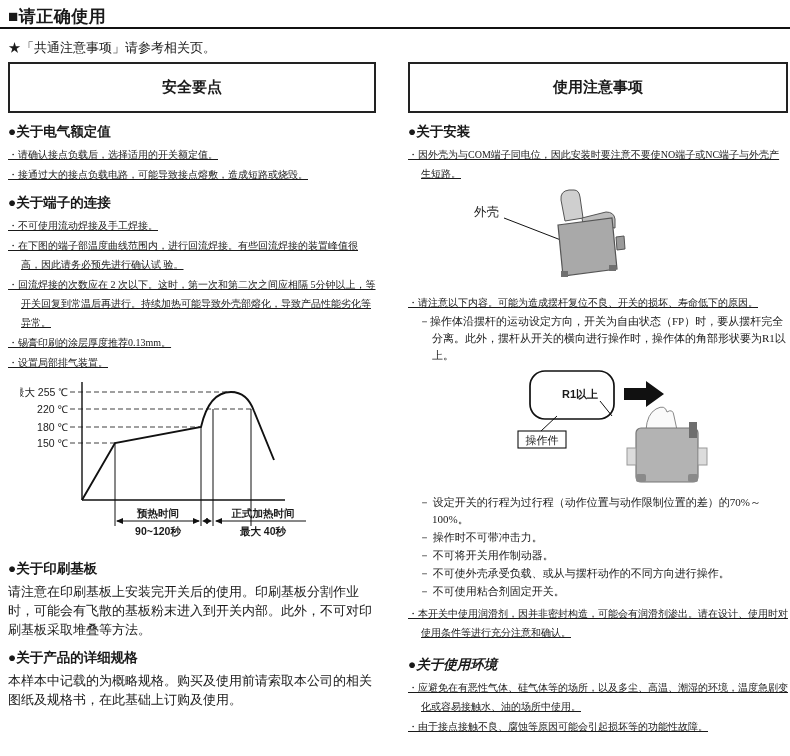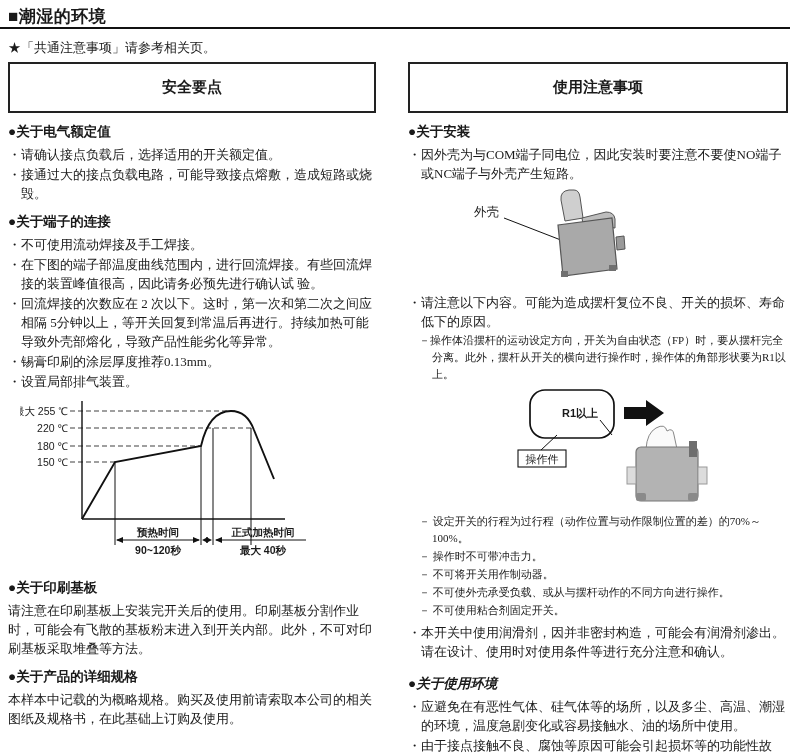--- a/index.html
+++ b/index.html
@@ -9,32 +9,32 @@
         font-weight:bold;font-size:17px;letter-spacing:.5px;}
   .title-rule{position:absolute;left:0;top:27px;width:790px;height:2px;background:#111;}
   .note-line{position:absolute;left:8px;top:39px;font-size:13px;}
   .col{position:absolute;top:62px;}
   .col-left{left:8px;width:368px;}
   .col-right{left:408px;width:380px;}
   .section-box{border:2px solid #222;text-align:center;font-family:"Liberation Sans",sans-serif;
         font-weight:bold;font-size:15px;padding:14px 0;}
   h3.sec{font-family:"Liberation Sans",sans-serif;font-weight:bold;font-size:13.5px;
         margin:10px 0 4px 0;}
-  .b{font-size:13px;line-height:19px;margin:0 0 1px 0;padding-left:13px;text-indent:-13px;}
+  .b{font-size:10px;line-height:19px;margin:0 0 1px 0;padding-left:13px;text-indent:-13px;text-decoration:underline;}
   .p{font-size:13px;line-height:19px;margin:0;}
   .sub{font-size:11px;line-height:17px;margin:0 0 1px 0;padding-left:24px;text-indent:-13px;}
   .figwrap{margin:4px 0 2px 0;}
   svg text{font-family:"Liberation Sans",sans-serif;fill:#1a1a1a;}
 </style>
 </head>
 <body>
 
 <div id="page">
 
-  <div class="doc-title">■潮湿的环境</div>
+  <div class="doc-title">■请正确使用</div>
   <div class="title-rule"></div>
   <div class="note-line">★「共通注意事项」请参考相关页。</div>
 
   <div class="col col-left">
     <div class="section-box">安全要点</div>
 
     <h3 class="sec">●关于电气额定值</h3>
     <p class="b">・请确认接点负载后，选择适用的开关额定值。</p>
     <p class="b">・接通过大的接点负载电路，可能导致接点熔敷，造成短路或烧毁。</p>
 

